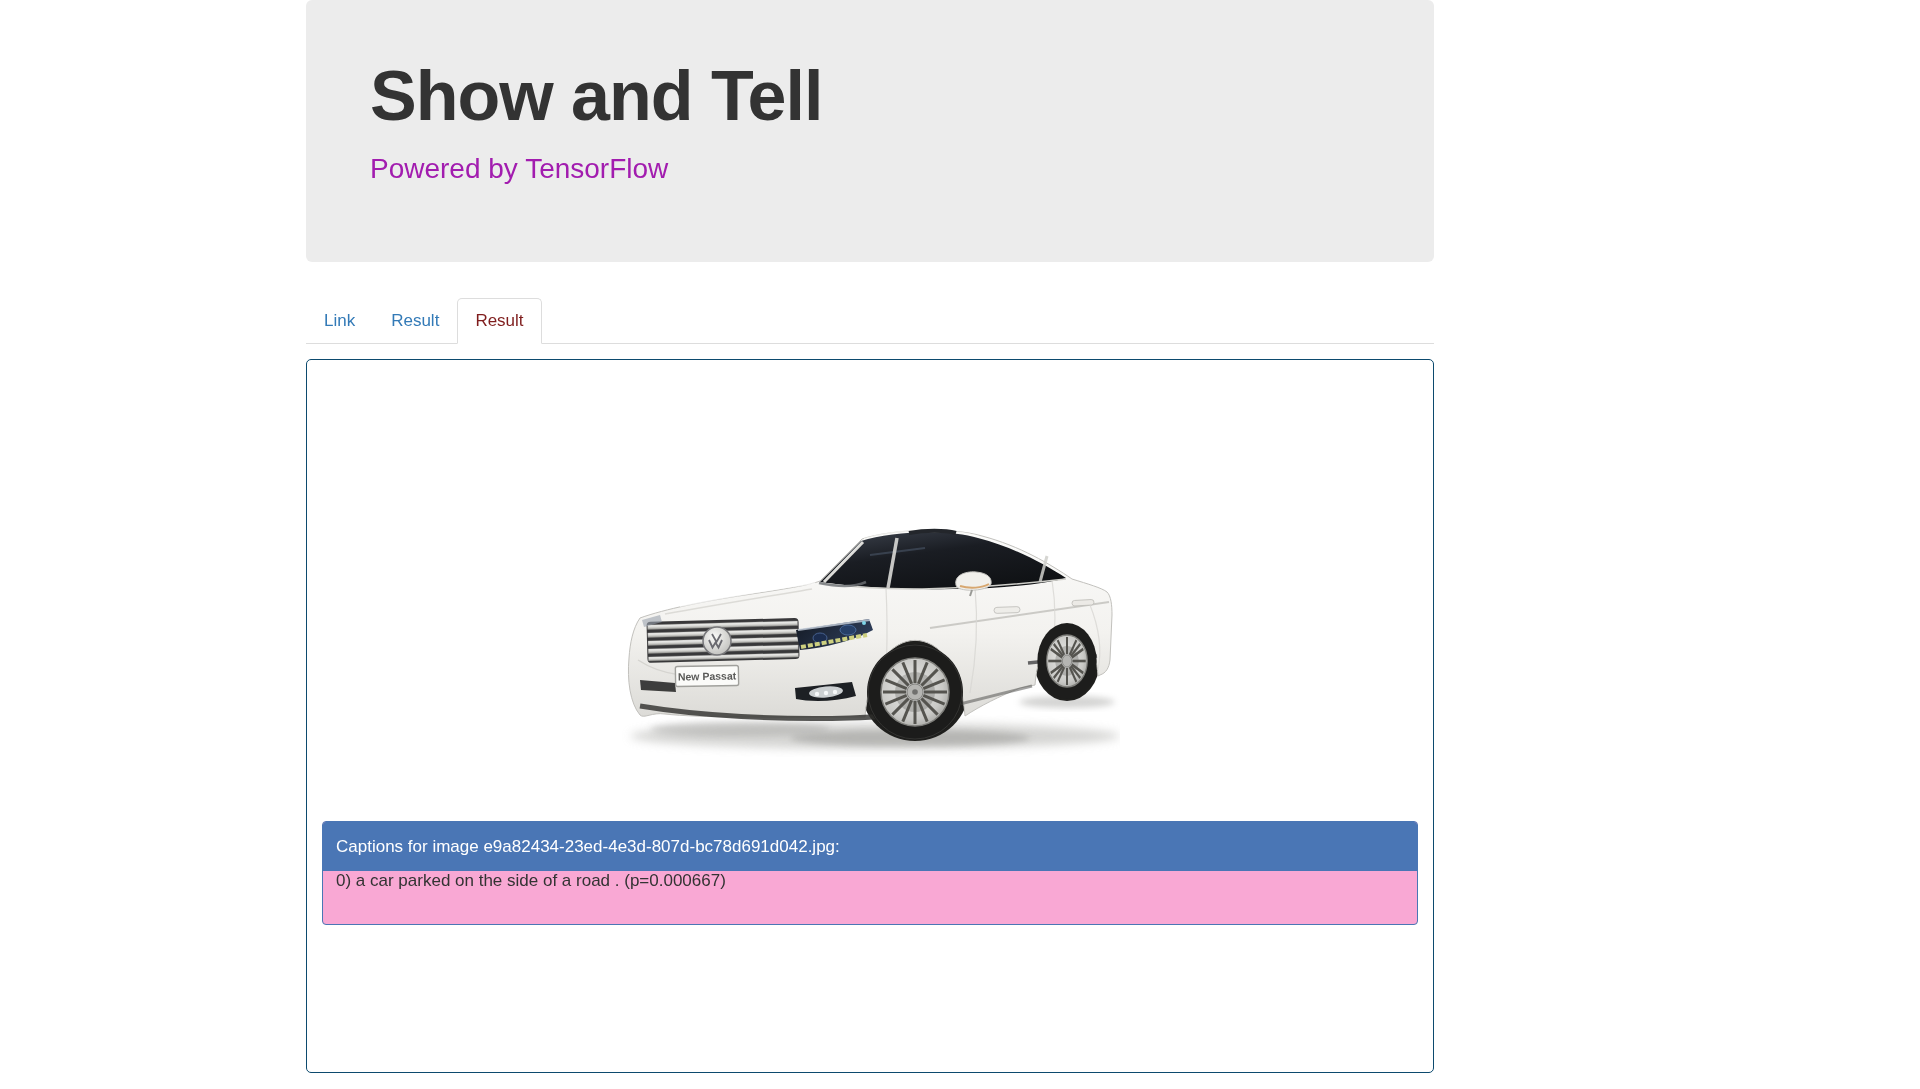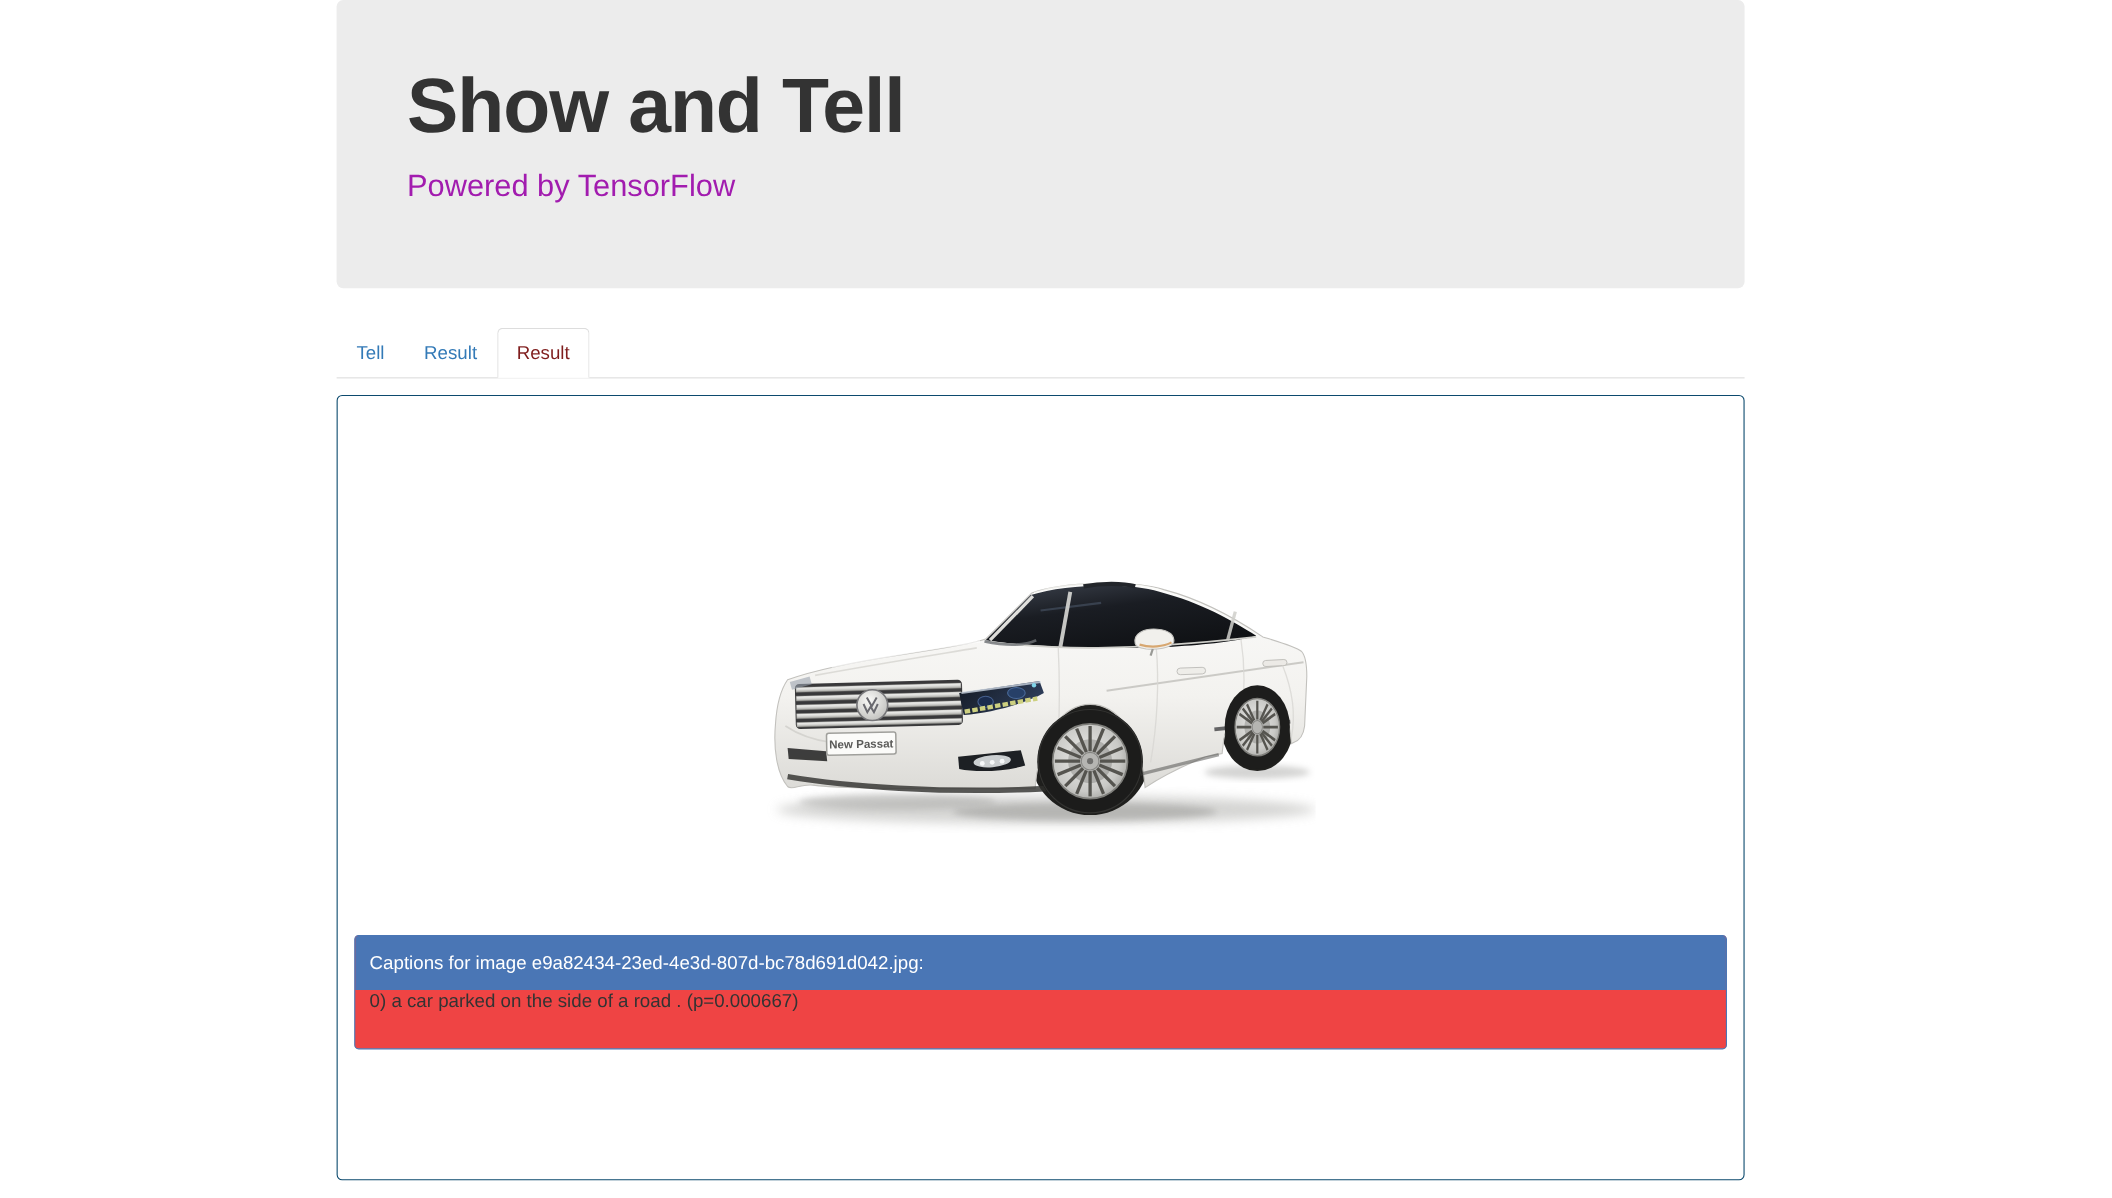--- a/index.html
+++ b/index.html
@@ -2,21 +2,21 @@
 <html><head>
 <meta charset="utf-8">
 <style>
   * { box-sizing: border-box; }
   html,body { margin:0; padding:0; background:#fff; }
   body {
     font-family: "Liberation Sans", "DejaVu Sans", sans-serif;
     color:#333;
   }
   .page { position:relative; width:1920px; height:1089px; background:#fff; overflow:hidden; }
-  .container { position:absolute; left:306px; top:0; width:1280px; }
+  .container { position:absolute; left:306px; top:0; width:1128px; }
 
   
   .jumbotron {
     height:262px; background:#ececec; border-radius:6px;
     padding:58px 64px 0;
   }
   .jumbotron h1 {
     margin:0; font-size:70px; line-height:76px; font-weight:bold;
     color:#333; letter-spacing:-1px;
   }
@@ -43,21 +43,21 @@
   
   .tab-content {
     margin-top:15px; height:714px; border:1px solid #0c4a6e; border-radius:5px;
     padding:14px 15px; background:#fff;
   }
   .car-wrap { width:500px; height:250px; margin:136px auto 0; }
   .car-wrap svg { display:block; }
 
   
   .captions-panel {
-    margin-top:90px; border:1px solid #4a76b5; border-radius:4px; background:#ef4444;
+    margin-top:61px; border:1px solid #4a76b5; border-radius:4px; background:#f9a8d4;
   }
   .captions-header {
     background:#4a76b5; color:#fff; font-size:17px; line-height:21px;
     padding:14px 13px; border-radius:3px 3px 0 0;
   }
   .captions-body { padding:0 13px 33px; }
   .captions-body p { margin:0 0 13px; font-size:17px; line-height:20px; color:#333; }
   .captions-body p:last-child { margin-bottom:0; }
 </style>
 </head>
@@ -66,21 +66,21 @@
 <div class="page">
   <div class="container">
 
     <div class="jumbotron">
       <h1>Show and Tell</h1>
       <p class="subtitle">Powered by TensorFlow</p>
     </div>
 
     <ul class="nav-tabs">
       <li>
-          <a>Tell</a>
+          <a>Link</a>
         </li>
       <li>
           <a>Result</a>
         </li>
       <li class="active">
           <a>Result</a>
         </li>
     </ul>
 
     <div class="tab-content">

